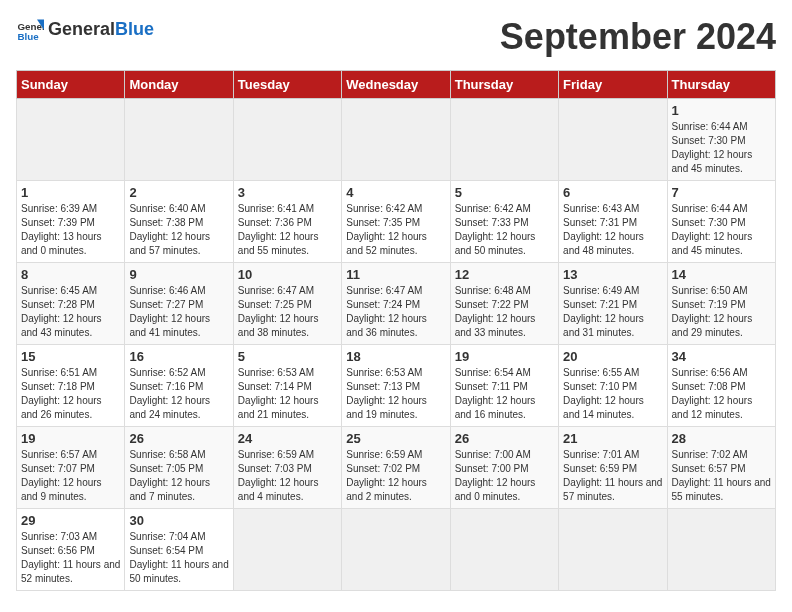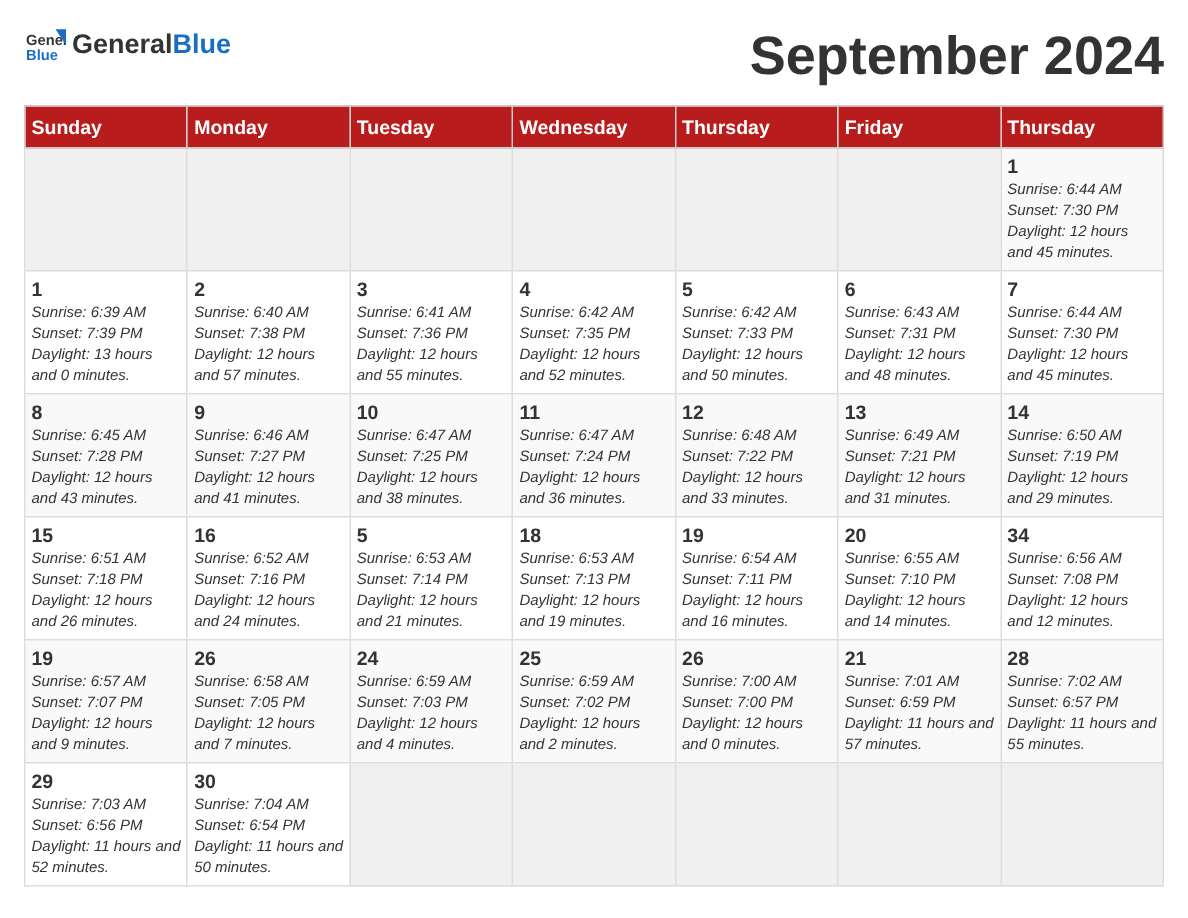--- a/index.html
+++ b/index.html
@@ -69,21 +69,20 @@
     .day-num {
       font-size: 13px;
       font-weight: bold;
       display: block;
       margin-bottom: 2px;
     }
     .day-info {
       font-size: 10px;
       line-height: 1.4;
       color: #333;
-      font-style: italic;
     }
   </style>
 </head>
 <body>
 
 <div class="header">
   <div class="logo">
     <svg class="logo-icon" viewBox="0 0 40 40" xmlns="http://www.w3.org/2000/svg">
       <text x="2" y="20" font-size="14" font-weight="bold" fill="#333">General</text>
       <text x="2" y="34" font-size="14" font-weight="bold" fill="#1a6fc4">Blue</text>

